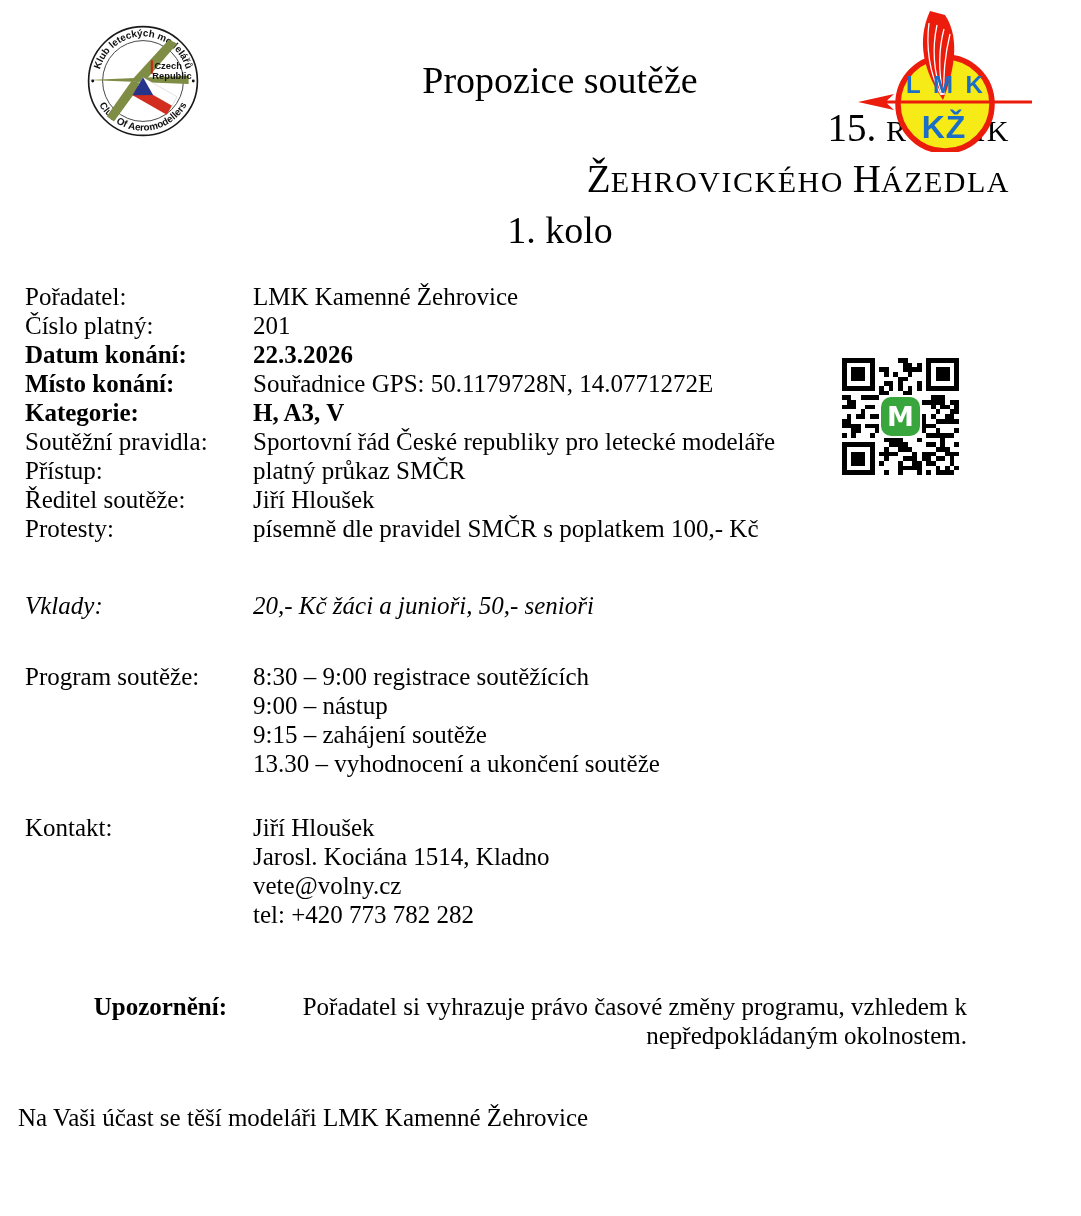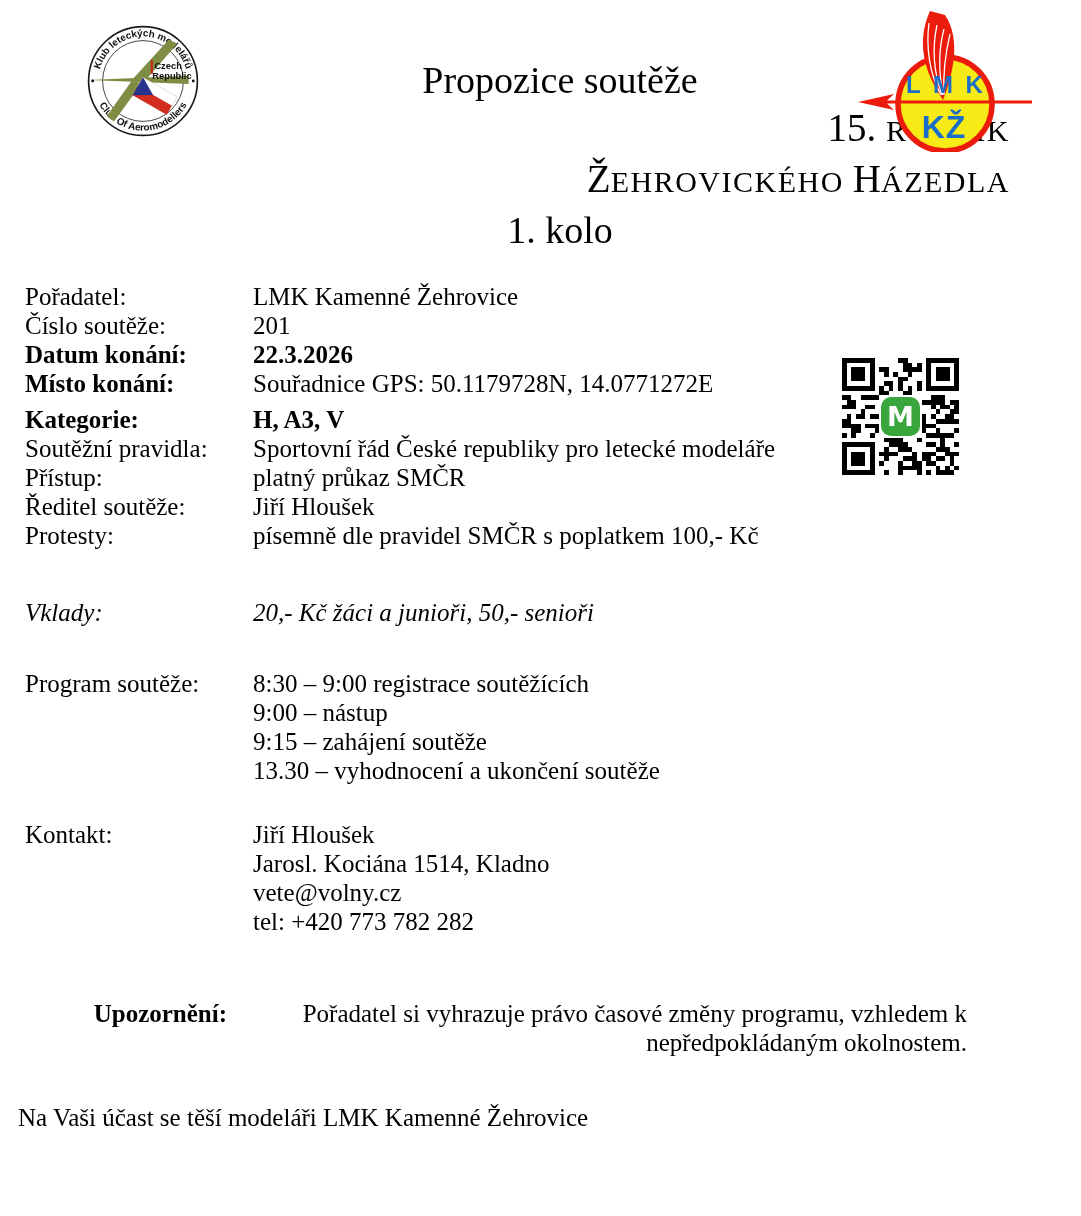--- a/index.html
+++ b/index.html
@@ -16,21 +16,21 @@
   .title .t { line-height:48px; }
   .fs38 { font-size:38px; }
   .t-caps { font-size:30px; letter-spacing:1.5px;text-align:right; }
   .t-caps .tbig { font-size:39px; letter-spacing:0; }
   
   .fields { position:absolute; left:25px; top:282px; width:1040px; font-size:25px; line-height:29px; }
   .row { display:flex; }
   .row .label { width:228px; flex:none; }
   .row .value { flex:1; }
   .bold { font-weight:bold; }
-  .mt7  { margin-top:7px; }
+  .mt7  { }
   .mt48 { margin-top:48px;font-style:italic; }
   .mt42 { margin-top:42px; }
   .mt35 { margin-top:35px; }
   .mt46 { margin-top:63px;text-align:right; }
   .row-note .label { width:202px; }
   .row-note .value { max-width:740px; }
   .footer { position:absolute; left:18px; top:1104px; font-size:25px; }
   
   .qr { position:absolute; left:842px; top:358px; width:117px; height:117px; background:#fff; }
   .qr-badge {
@@ -279,21 +279,21 @@
   </div>
 
   <div class="fields">
 
     <div class="row">
       <div class="label">Pořadatel:</div>
       <div class="value">LMK Kamenné Žehrovice</div>
     </div>
 
     <div class="row">
-      <div class="label">Číslo soutěže:</div>
+      <div class="label">Číslo platný:</div>
       <div class="value">201</div>
     </div>
 
     <div class="row">
       <div class="label bold">Datum konání:</div>
       <div class="value bold">22.3.2026</div>
     </div>
 
     <div class="row">
       <div class="label bold">Místo konání:</div>

